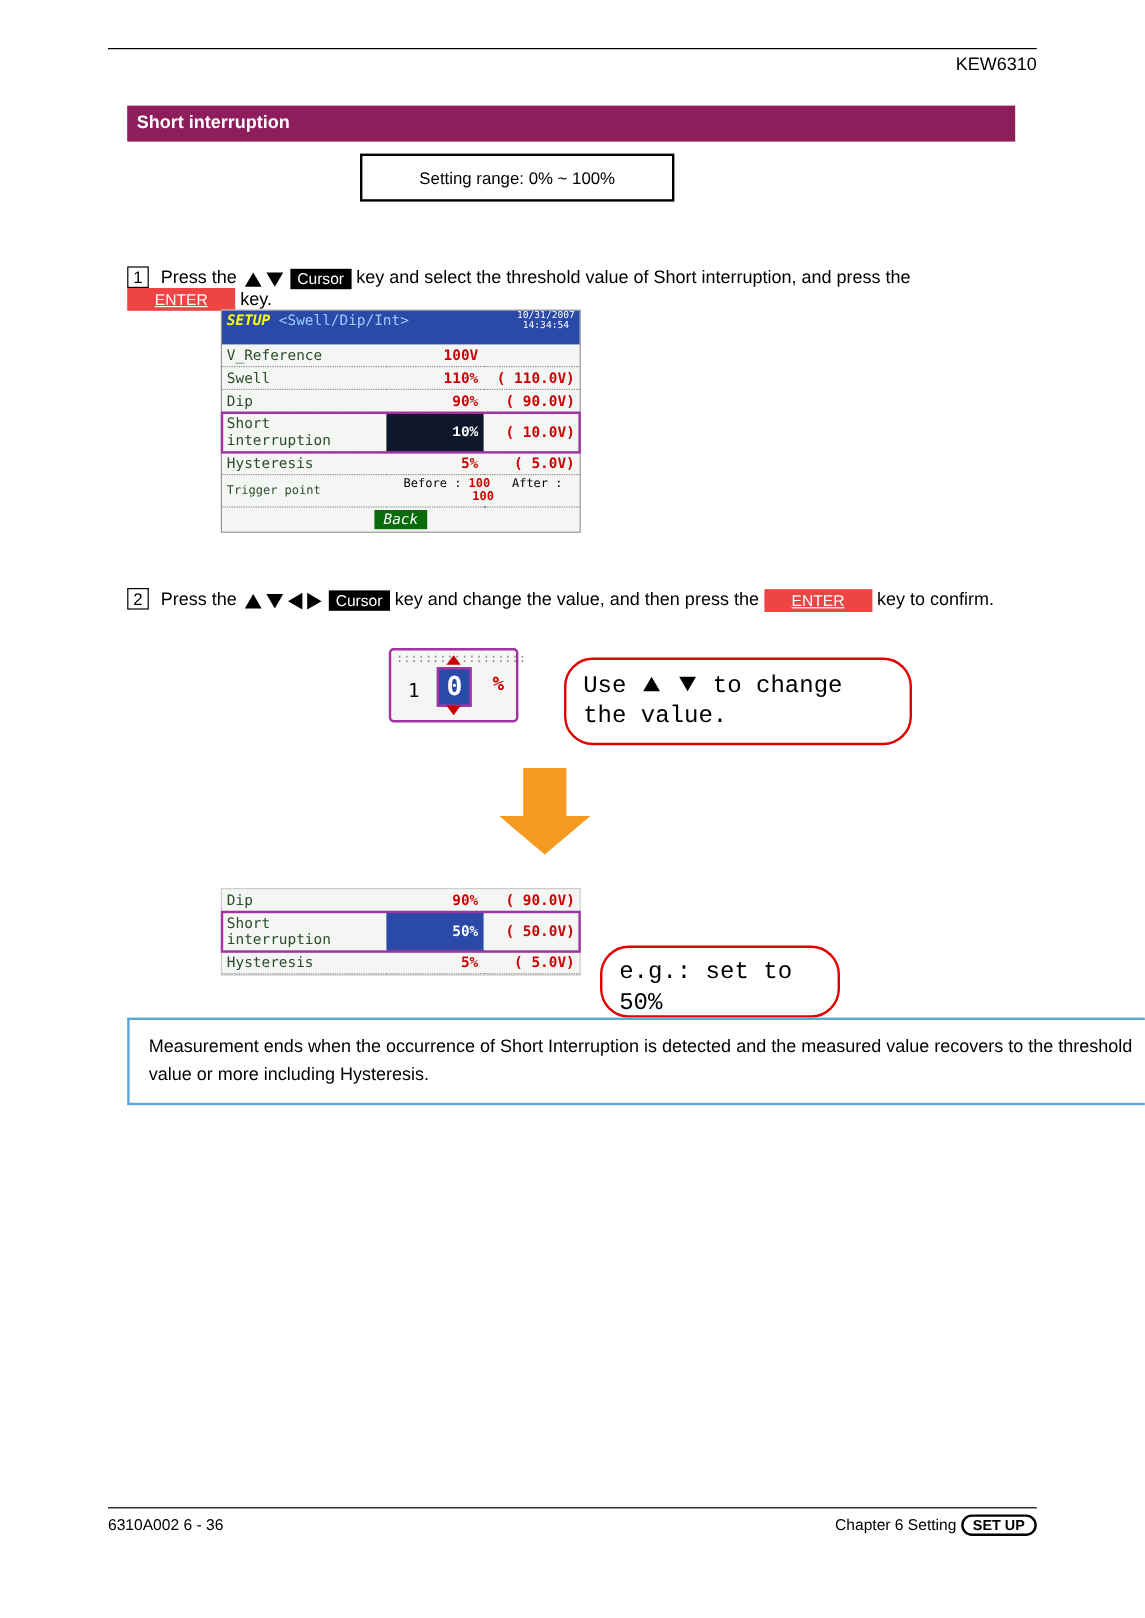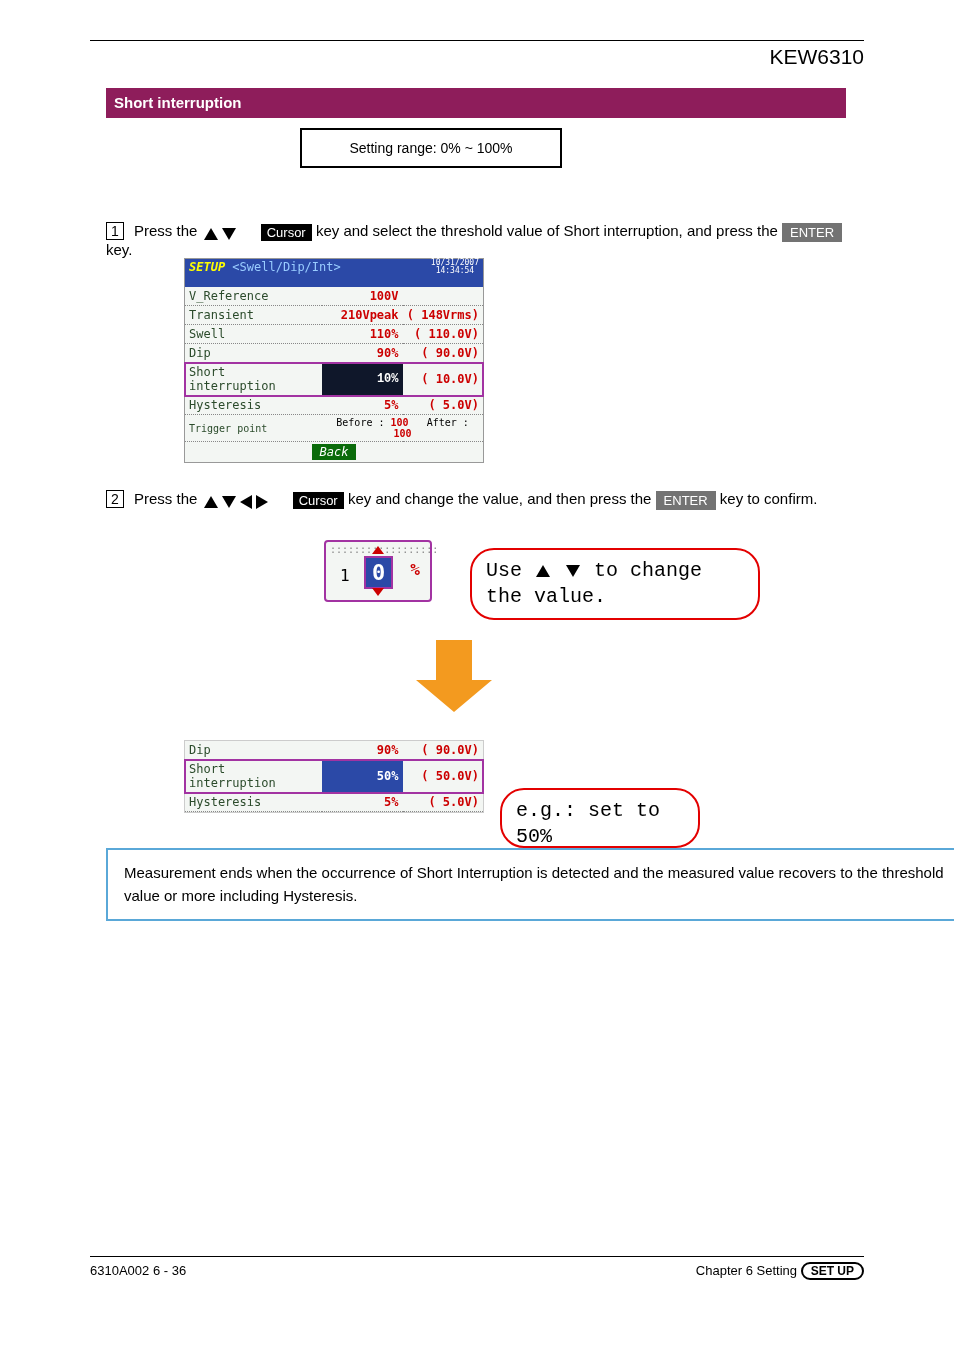--- a/index.html
+++ b/index.html
@@ -13,21 +13,21 @@
     color: #000;
   }
   .page-header {
     position: absolute;
     top: 40px;
     left: 90px;
     right: 90px;
     border-top: 1px solid #000;
     padding-top: 4px;
     text-align: right;
-    font-size: 21px;
+    font-size: 15px;
   }
   .banner {
     position: absolute;
     top: 88px;
     left: 106px;
     width: 740px;
     height: 30px;
     background: #8e1d5b;
     color: #fff;
     font-weight: bold;
@@ -61,22 +61,22 @@
   .cursor-group { display: inline-block; vertical-align: middle; }
   .tri-up, .tri-down, .tri-left, .tri-right {
     display: inline-block;
     width: 0; height: 0;
     vertical-align: middle;
   }
   .tri-up { border-left: 7px solid transparent; border-right: 7px solid transparent; border-bottom: 12px solid #000; margin: 0 2px; }
   .tri-down { border-left: 7px solid transparent; border-right: 7px solid transparent; border-top: 12px solid #000; margin: 0 2px; }
   .tri-left { border-top: 7px solid transparent; border-bottom: 7px solid transparent; border-right: 12px solid #000; margin: 0 2px; }
   .tri-right { border-top: 7px solid transparent; border-bottom: 7px solid transparent; border-left: 12px solid #000; margin: 0 2px; }
-  .k-label { background: #000; color: #fff; padding: 1px 6px; font-size: 13px; vertical-align: middle; margin-left: 19px; }
-  .enter-btn { background: #737373; color: #fff; padding: 2px 8px; font-size: 13px; vertical-align: middle; }
+  .k-label { background: #000; color: #fff; padding: 1px 6px; font-size: 13px; vertical-align: middle; }
+  .enter-btn { background: #ef4444; color: #fff; padding: 2px 23px; font-size: 13px; vertical-align: middle; text-decoration: underline; }
 
   .screenshot {
     position: absolute;
     top: 258px;
     left: 184px;
     width: 300px;
     border: 1px solid #999;
     font-family: "MS Gothic", monospace;
     font-size: 12px;
     background: #f3f6f3;
@@ -220,25 +220,20 @@
     <i style="font-style:italic; font-weight:bold;">SETUP</i>
     <span class="sub">&lt;Swell/Dip/Int&gt;</span>
     <span class="dt"><span>10/31/2007</span><br><span>14:34:54</span></span>
   </div>
   <table>
     <tbody id="ss1-body">
         <tr>
           <td class="label">V_Reference</td>
           <td class="val">100V</td>
           <td class="paren"></td>
-        </tr>
-        <tr>
-          <td class="label">Transient</td>
-          <td class="val">210Vpeak</td>
-          <td class="paren">( 148Vrms)</td>
         </tr>
         <tr>
           <td class="label">Swell</td>
           <td class="val">110%</td>
           <td class="paren">(  110.0V)</td>
         </tr>
         <tr>
           <td class="label">Dip</td>
           <td class="val">90%</td>
           <td class="paren">(   90.0V)</td>

